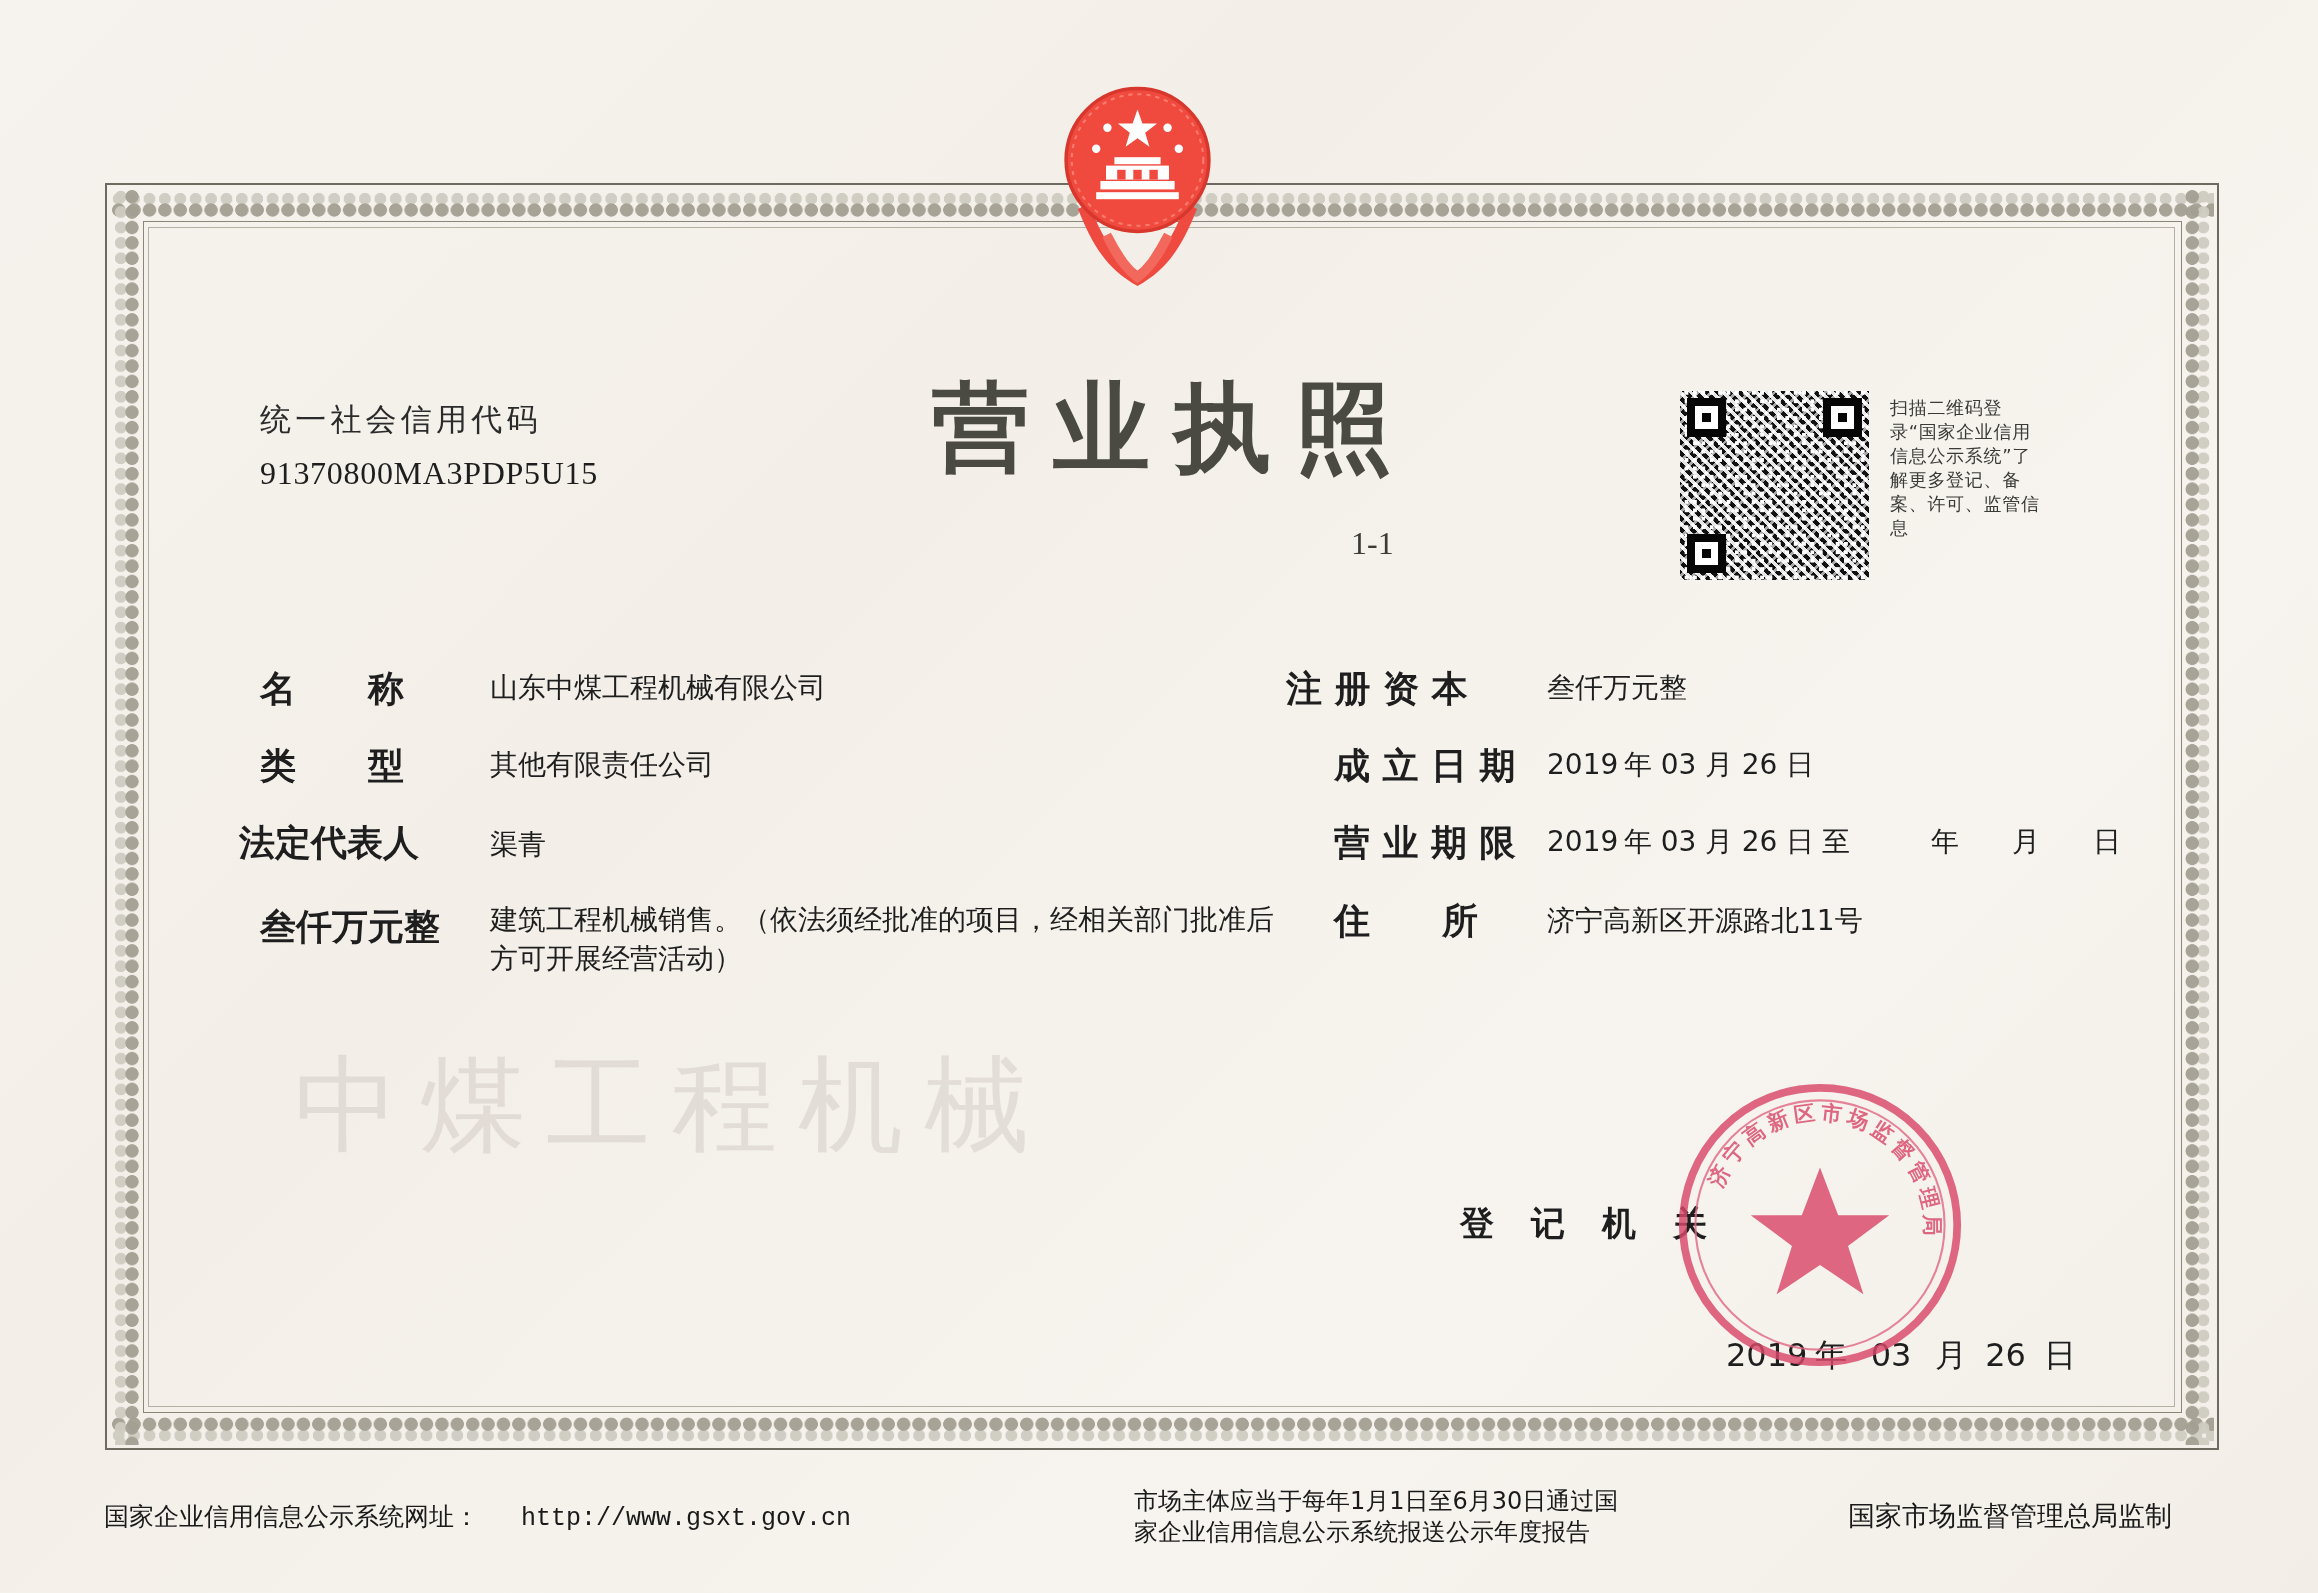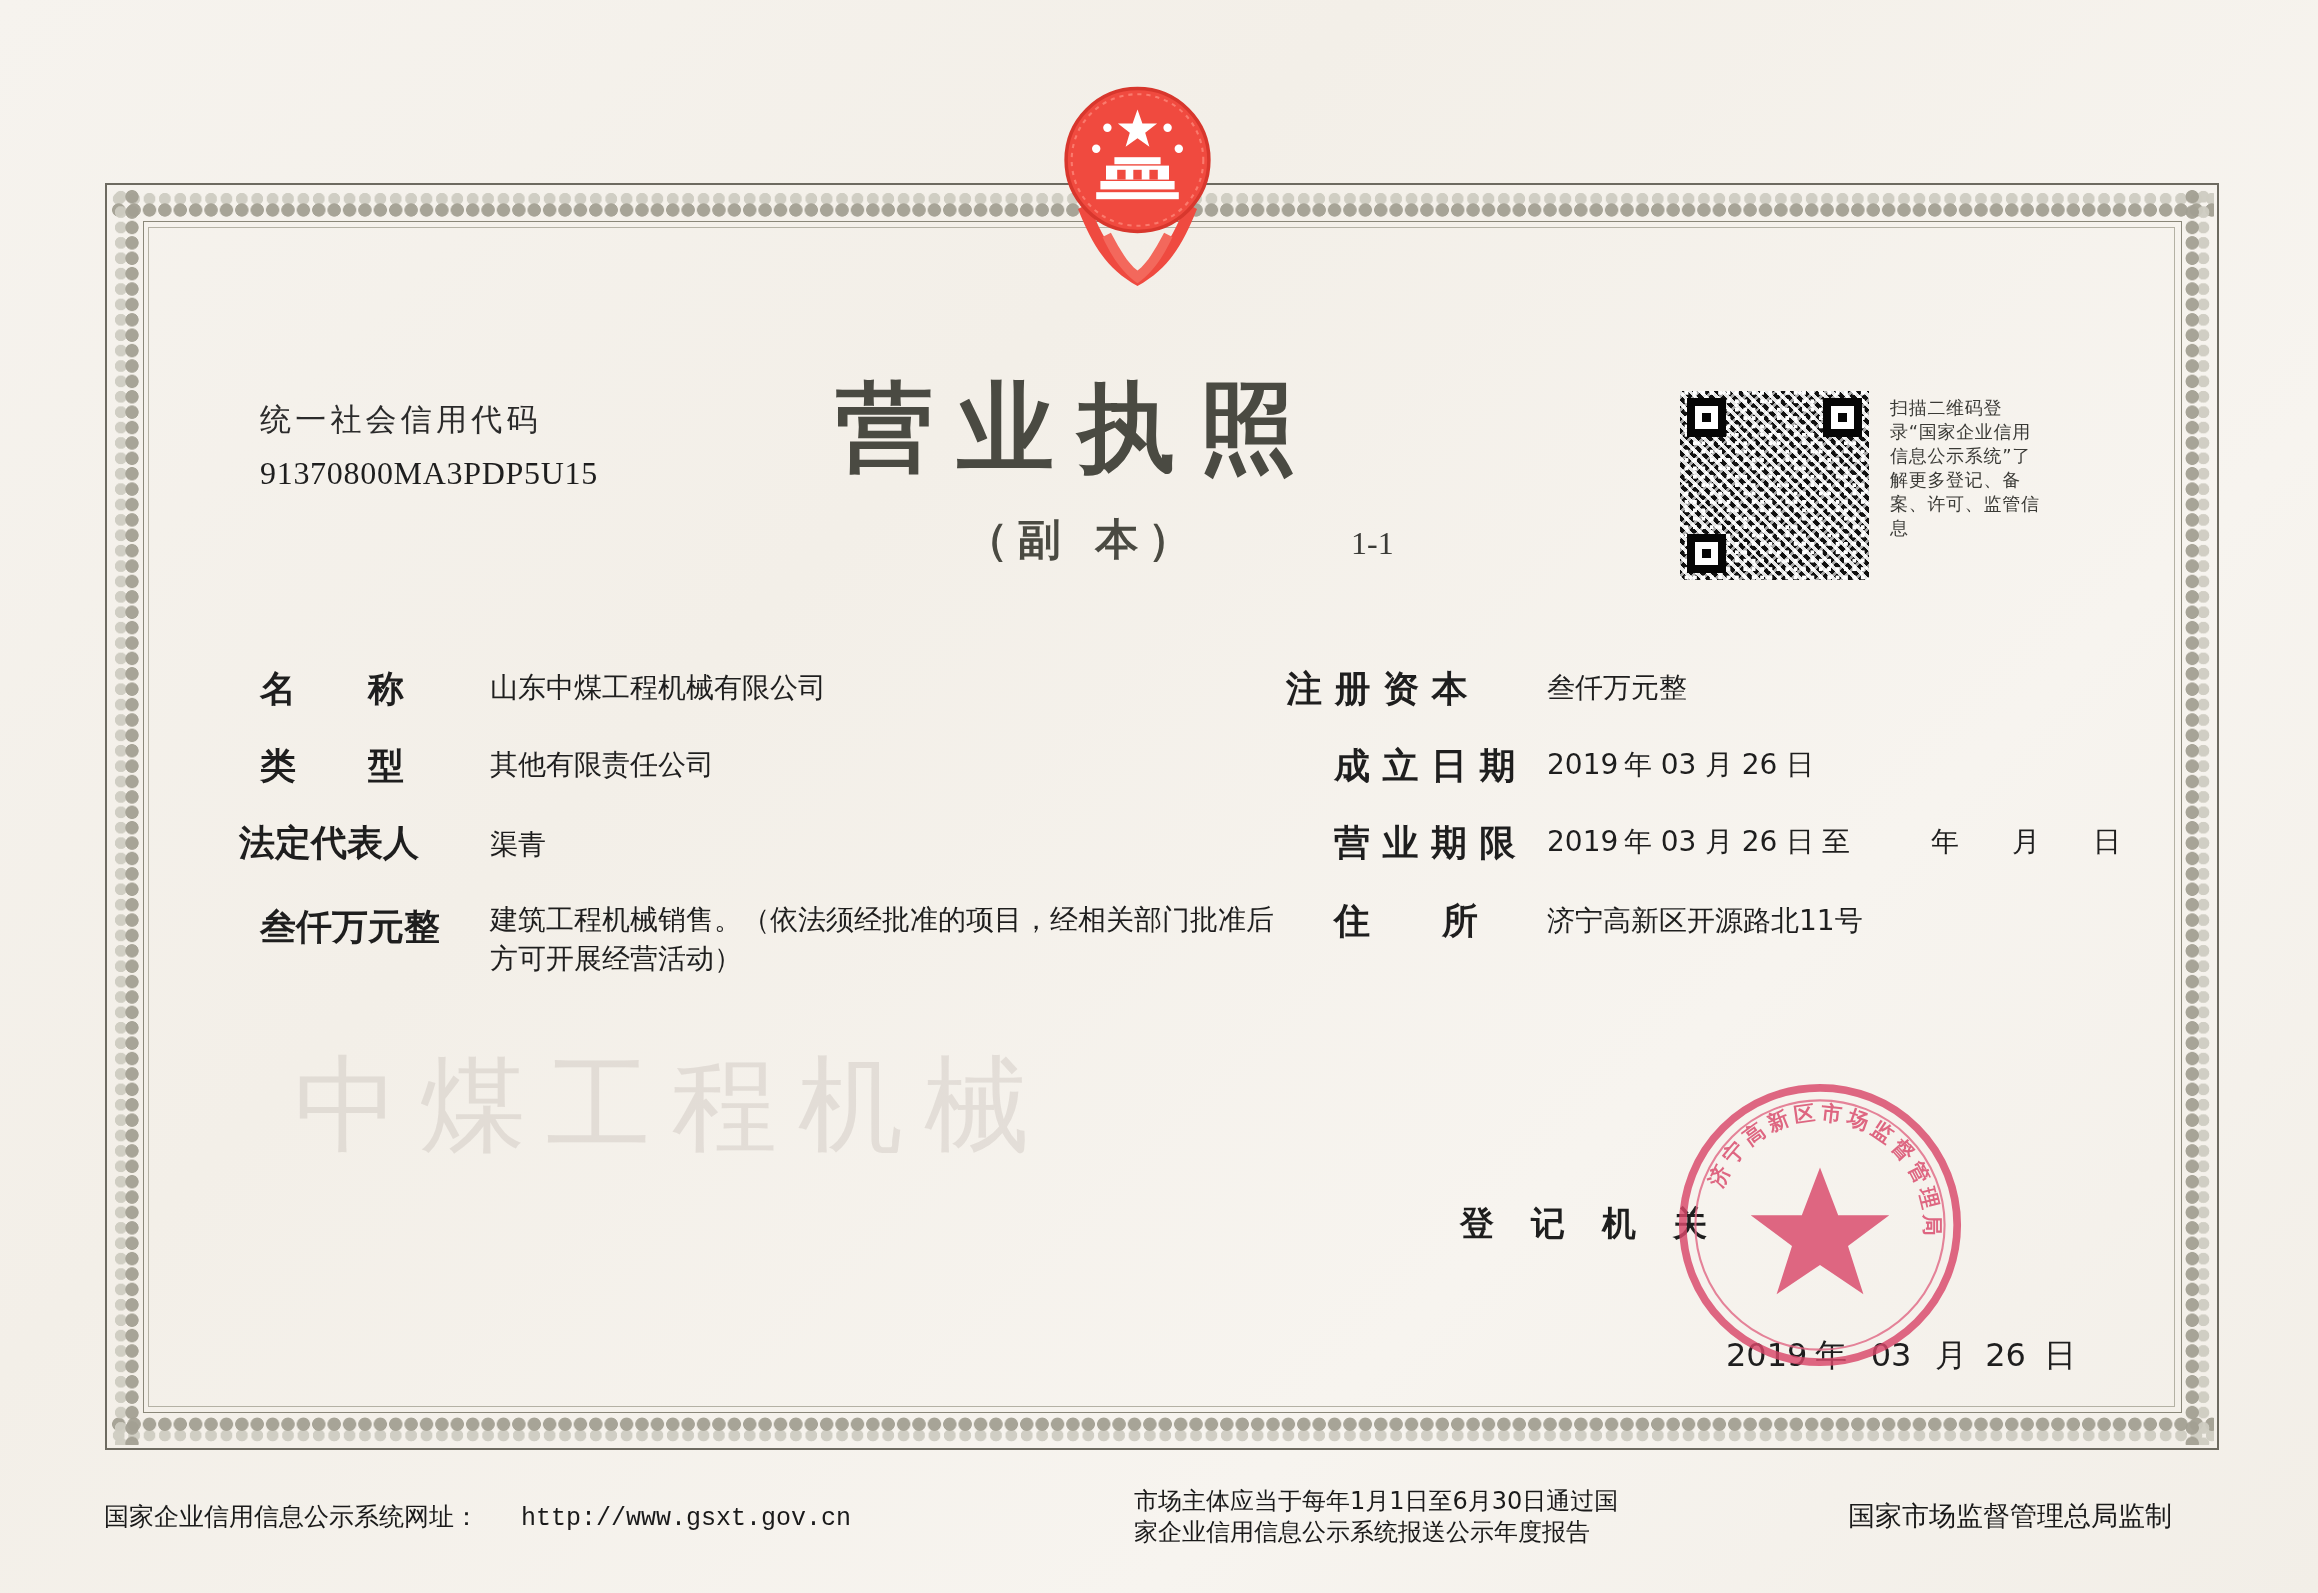--- a/index.html
+++ b/index.html
@@ -132,21 +132,21 @@
     letter-spacing: 0.7px;
     color: #1e1e1e;
     font-family: "Liberation Serif", serif;
   }
 
   .main-title {
     position: absolute;
     left: 812px;
     top: 364px;
     width: 700px;
-    text-align: left;
+    text-align: center;
     font-size: 97px;
     font-weight: bold;
     letter-spacing: 24px;
     text-indent: 24px;
     color: #4a4a42;
     font-family: "DejaVu Sans", sans-serif;
   }
   .sub-title {
     position: absolute;
     left: 812px;
@@ -383,21 +383,20 @@
   <div class="frame-inner2"></div>
 
   <div class="watermark">中煤工程机械</div>
 
   <div class="content">
 
     <div class="credit-label">统一社会信用代码</div>
     <div class="credit-code">91370800MA3PDP5U15</div>
 
     <div class="main-title">营业执照</div>
-    <div class="sub-title">（副 本）</div>
     <div class="copy-no">1-1</div>
 
     <div class="qr">
       <div class="qr-dots"></div>
       <div class="qr-eye tl">
           <div class="core"></div>
         </div>
       <div class="qr-eye tr">
           <div class="core"></div>
         </div>

